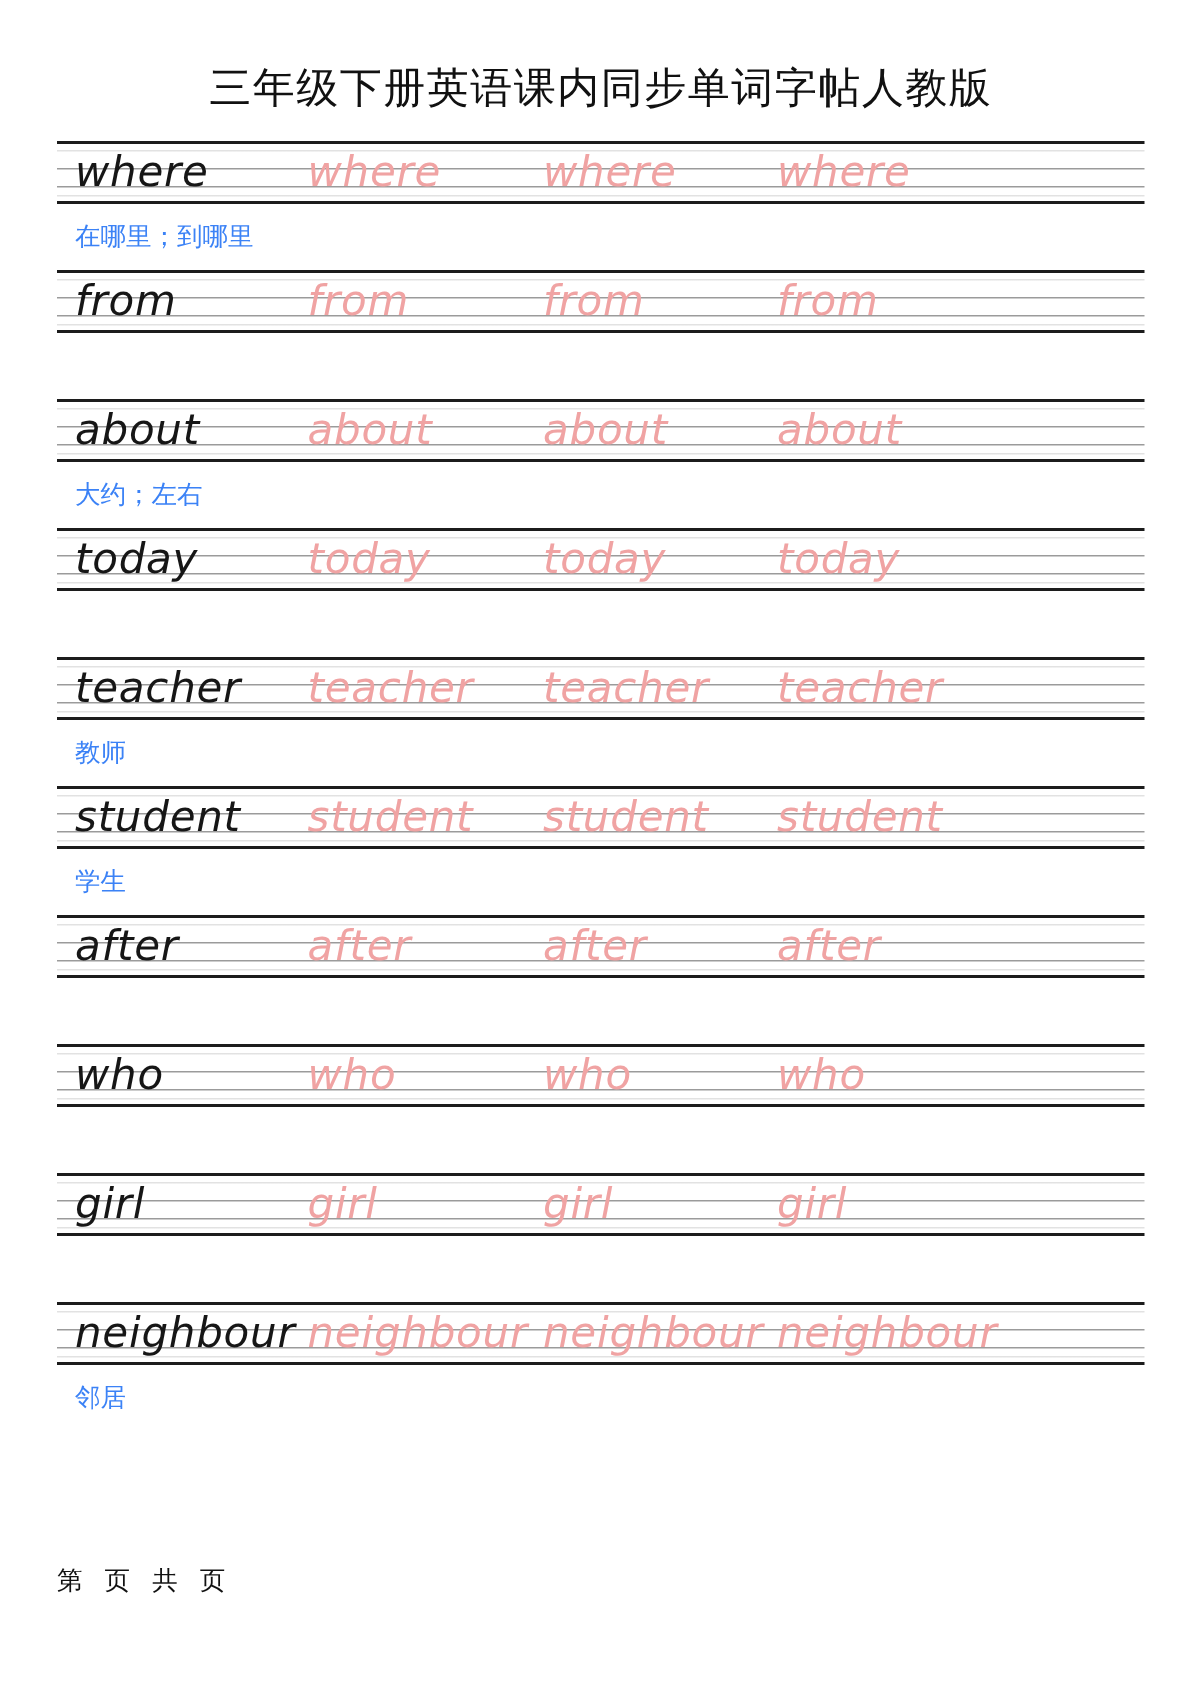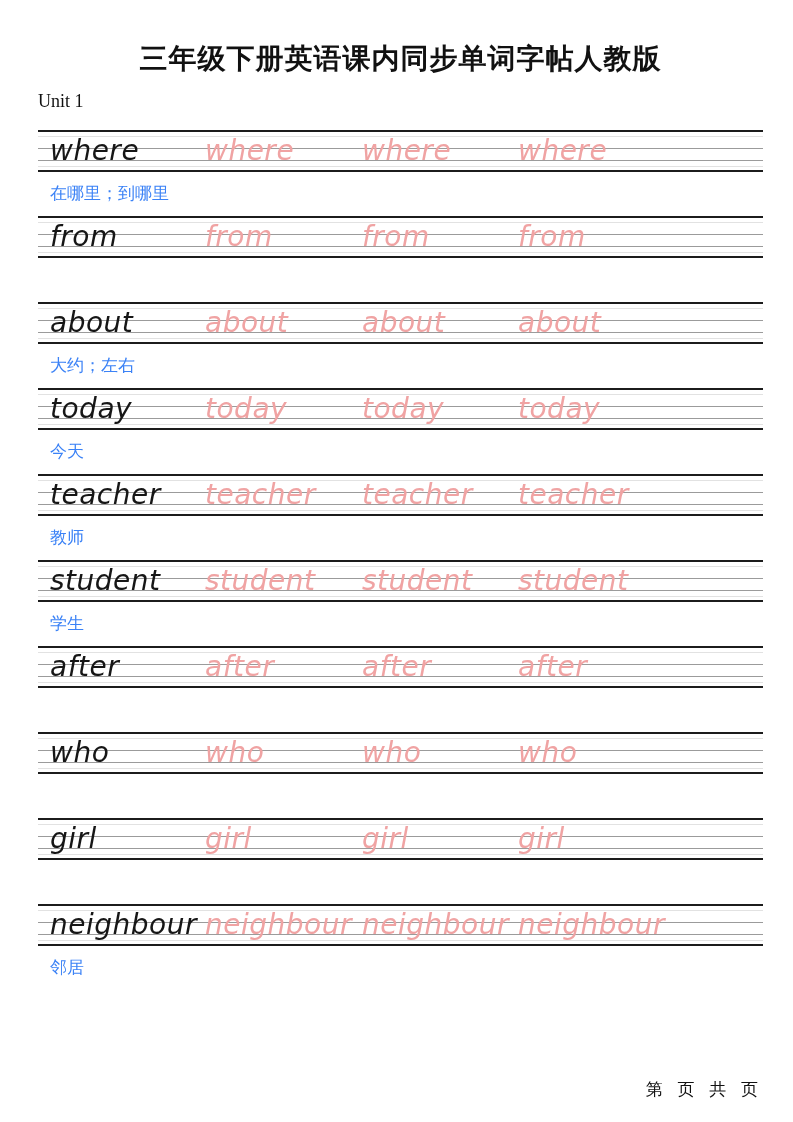--- a/index.html
+++ b/index.html
@@ -16,21 +16,21 @@
     color:var(--ink);
     overflow:hidden;
   }
   .page{
     width:793px;height:1122px;
     padding:42px 30px 20px 38px;
   }
   .title{
     text-align:center;
     font-family:"Liberation Sans","DejaVu Sans",sans-serif;
-    font-weight:700;
+    font-weight:400;
     font-size:28px;
     line-height:34px;
     letter-spacing:1px;
     color:#111;
   }
   .unit{
     margin-top:14px;
     font-family:"Liberation Serif","DejaVu Serif",serif;
     font-size:18px;
     line-height:22px;
@@ -70,36 +70,35 @@
   .c3{left:480px;}
   .trans{
     margin:11px 0 12px 12px;
     font-family:"Liberation Serif","DejaVu Serif",serif;
     font-size:17px;
     line-height:21px;
     color:#3b82f6;
   }
   .footer{
     margin-top:88px;
-    text-align:right;
+    text-align:left;
     font-family:"Liberation Sans","DejaVu Sans",sans-serif;
     font-size:17px;
     line-height:24px;
     letter-spacing:5px;
     color:#111;
   }
 </style>
 </head>
 <body>
 
 <div class="page">
 
   <div class="title">三年级下册英语课内同步单词字帖人教版</div>
 
-  <div class="unit">Unit 1</div>
 
   <div class="entries">
 
     <div class="entry">
       <div class="stave">
         <span class="w black c0">where</span>
         <span class="w pink c1">where</span>
         <span class="w pink c2">where</span>
         <span class="w pink c3">where</span>
       </div>
@@ -125,21 +124,20 @@
       <div class="trans">大约；左右</div>
     </div>
 
     <div class="entry">
       <div class="stave">
         <span class="w black c0">today</span>
         <span class="w pink c1">today</span>
         <span class="w pink c2">today</span>
         <span class="w pink c3">today</span>
       </div>
-      <div class="trans">今天</div>
     </div>
 
     <div class="entry">
       <div class="stave">
         <span class="w black c0">teacher</span>
         <span class="w pink c1">teacher</span>
         <span class="w pink c2">teacher</span>
         <span class="w pink c3">teacher</span>
       </div>
       <div class="trans">教师</div>

